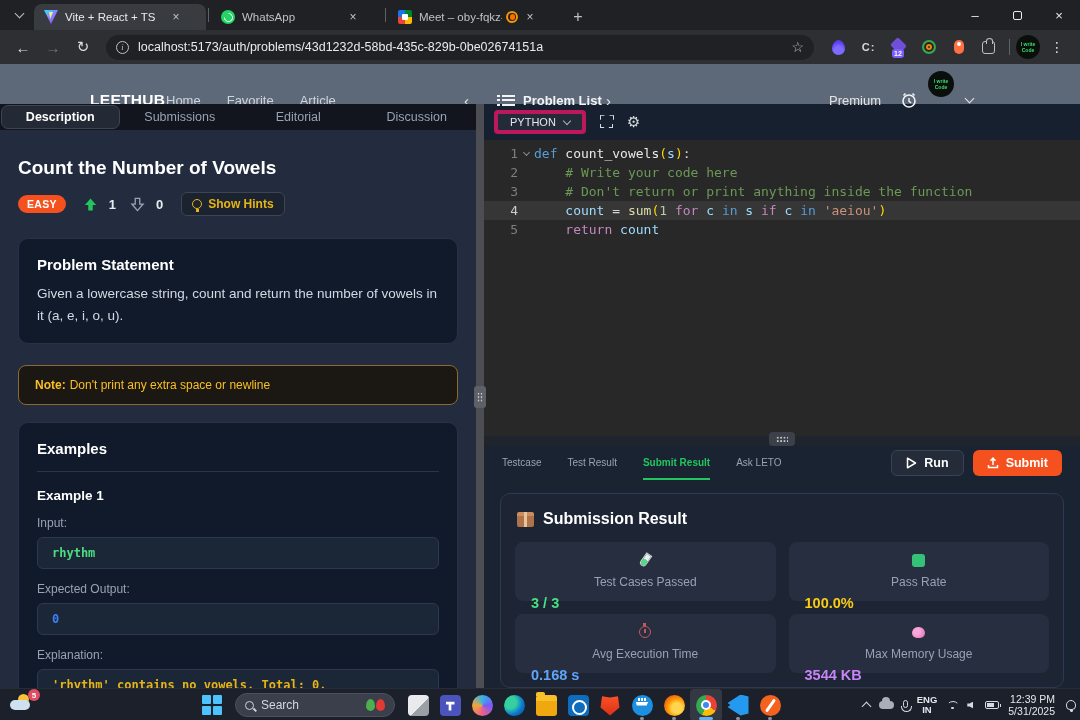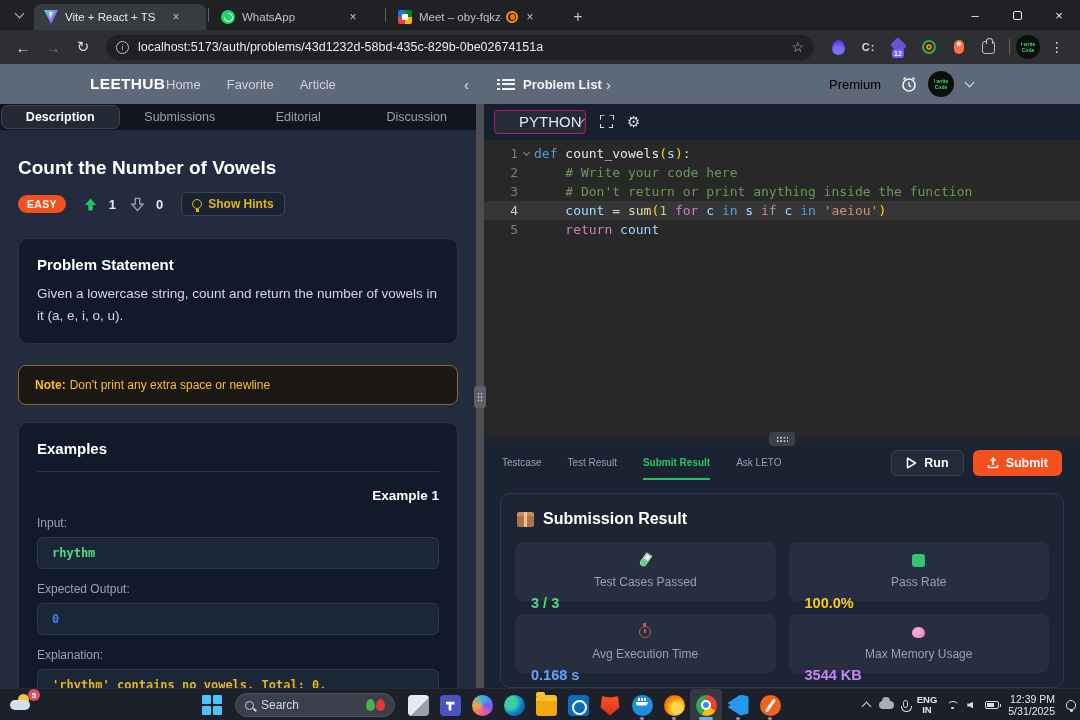--- a/index.html
+++ b/index.html
@@ -49,30 +49,30 @@
   .icon-tally{width:10px;height:14px;background:#ff7043;border-radius:5px;}
   .icon-tally::after{content:"";position:absolute;left:6.5px;top:3px;width:4px;height:4px;background:#fff;border-radius:50%;}
   .icon-puzzle{width:13px;height:13px;border:1.6px solid #bdc1c6;border-radius:3px;position:relative;}
   .icon-puzzle::after{content:"";position:absolute;left:3.2px;top:-4px;width:5px;height:5px;border:1.6px solid #bdc1c6;border-bottom:none;border-radius:50% 50% 0 0;background:#2d2f33;}
   .tbsep{width:1px;height:16px;background:#5f6368;margin:0 2px;}
   .avatar{width:24px;height:24px;border-radius:50%;background:#0b0f0c;display:flex;flex-direction:column;align-items:center;justify-content:center;color:#3ddc6f;font-weight:bold;font-size:5px;line-height:6px;text-align:center;}
   .menudots{color:#dadce0;font-size:14px;padding:0 6px;}
 
   
   .siteheader{height:40px;background:#5d6878;position:relative;color:#d8dde4;font-size:13px;}
-  .siteheader .abs{position:absolute;top:0;height:40px;display:flex;align-items:center;}
+  .siteheader .abs{position:absolute;top:16px;height:40px;display:flex;align-items:center;}
   .brand{font-weight:bold;color:#fff;font-size:15.5px;letter-spacing:.3px;}
   .navitem{color:#cdd4dd;margin-right:26px;}
   .chevtxt{color:#e3e7ec;font-size:15px;}
   .plist{font-weight:bold;color:#f2f4f7;display:flex;align-items:center;gap:8px;}
   .listicon{display:flex;flex-direction:column;gap:2.5px;}
   .listicon i{display:block;width:13px;height:2px;background:#f2f4f7;position:relative;}
   .listicon i::before{content:"";position:absolute;left:-5px;top:0;width:2.5px;height:2px;background:#f2f4f7;}
   .listicon{padding-left:5px;}
-  .premium{color:#000000;}
+  .premium{color:#e5e5e5;}
   .caret{width:7px;height:7px;border-right:1.6px solid #e3e7ec;border-bottom:1.6px solid #e3e7ec;transform:rotate(45deg);margin-top:-3px;}
 
   
   .main{height:584px;display:flex;background:#222c3e;}
   .left{width:476px;background:#222c3e;overflow:hidden;position:relative;}
   .vdiv{width:8px;background:#4c4e53;position:relative;}
   .vgrip{position:absolute;left:-2px;top:282px;width:12px;height:22px;border-radius:3px;background:#5d6066;display:flex;align-items:center;justify-content:center;}
   .gripdots{width:6px;height:10px;background:radial-gradient(circle,#c7cad0 1px,transparent 1.1px);background-size:3px 3.4px;}
   .right{flex:1;display:flex;flex-direction:column;background:#1a2230;min-width:0;}
 
@@ -87,30 +87,30 @@
   .votenum{color:#e7ebf1;font-size:13px;font-weight:bold;}
   .hintsbtn{display:flex;align-items:center;gap:6px;border:1px solid #3e4452;background:#1c2330;border-radius:6px;padding:4px 10px;color:#e7b416;font-size:12px;font-weight:bold;margin-left:18px;}
   .card{background:#101a2b;border:1px solid #273248;border-radius:10px;}
   .pscard{margin-top:22px;padding:17px 18px;}
   .cardh{color:#fff;font-size:15px;font-weight:bold;}
   .psbody{color:#d3d9e3;font-size:13.5px;line-height:1.6;margin-top:10px;}
   .notecard{margin-top:21px;border:1px solid #8a6a30;background:#1b1813;border-radius:8px;padding:12px 16px;font-size:12px;color:#fbbf24;}
   .notecard b{margin-right:4px;}
   .excard{margin-top:17px;padding:17px 18px;height:300px;}
   .exhr{border:none;border-top:1px solid #2b3547;margin:14px 0 0;}
-  .exname{color:#fff;font-size:13.5px;font-weight:bold;margin-top:16px;text-align:right;}
+  .exname{color:#fff;font-size:13.5px;font-weight:bold;margin-top:16px;}
   .exlabel{color:#98a2b3;font-size:12px;margin-top:13px;}
   .exbox{margin-top:7px;height:32px;background:#1b2636;border:1px solid #2e3950;border-radius:6px;display:flex;align-items:center;padding:0 14px;font-family:"DejaVu Sans Mono",monospace;font-size:12px;font-weight:bold;}
   .exval-in{color:#4ade80;}
   .exval-out{color:#3b82f6;}
   .exval-exp{color:#e7b416;}
 
   
   .edtoolbar{height:36px;background:#16202e;display:flex;align-items:center;padding:0 10px;gap:14px;}
-  .langsel{width:92px;height:24px;background:#232a38;border:1px solid #be185d;border-radius:4px;color:#e5e7eb;font-size:15px;display:flex;align-items:center;padding:0 24px;justify-content:space-between;}
+  .langsel{width:92px;height:24px;background:#232a38;border:4px solid #be185d;border-radius:4px;color:#e5e7eb;font-size:11px;display:flex;align-items:center;padding:0 12px;justify-content:space-between;}
   .caret-sm{width:6px;height:6px;border-right:1.4px solid #aab1bd;border-bottom:1.4px solid #aab1bd;transform:rotate(45deg);margin-top:-2px;}
   .edicon{color:#d6dae0;display:flex;align-items:center;}
   .fsicon{width:13px;height:13px;position:relative;}
   .fsicon::before,.fsicon::after{content:"";position:absolute;width:13px;height:13px;}
   .fsicon::before{border-left:1.8px solid #d6dae0;border-top:1.8px solid #d6dae0;clip-path:polygon(0 0,32% 0,32% 32%,0 32%);}
   .fsicon i{position:absolute;inset:0;}
   .fsicon i::before,.fsicon i::after,.fsicon::after{content:"";position:absolute;inset:0;}
   .fsicon::after{border-right:1.8px solid #d6dae0;border-top:1.8px solid #d6dae0;clip-path:polygon(68% 0,100% 0,100% 32%,68% 32%);}
   .fsicon i::before{border-left:1.8px solid #d6dae0;border-bottom:1.8px solid #d6dae0;clip-path:polygon(0 68%,32% 68%,32% 100%,0 100%);}
   .fsicon i::after{border-right:1.8px solid #d6dae0;border-bottom:1.8px solid #d6dae0;clip-path:polygon(68% 68%,100% 68%,100% 100%,68% 100%);}

